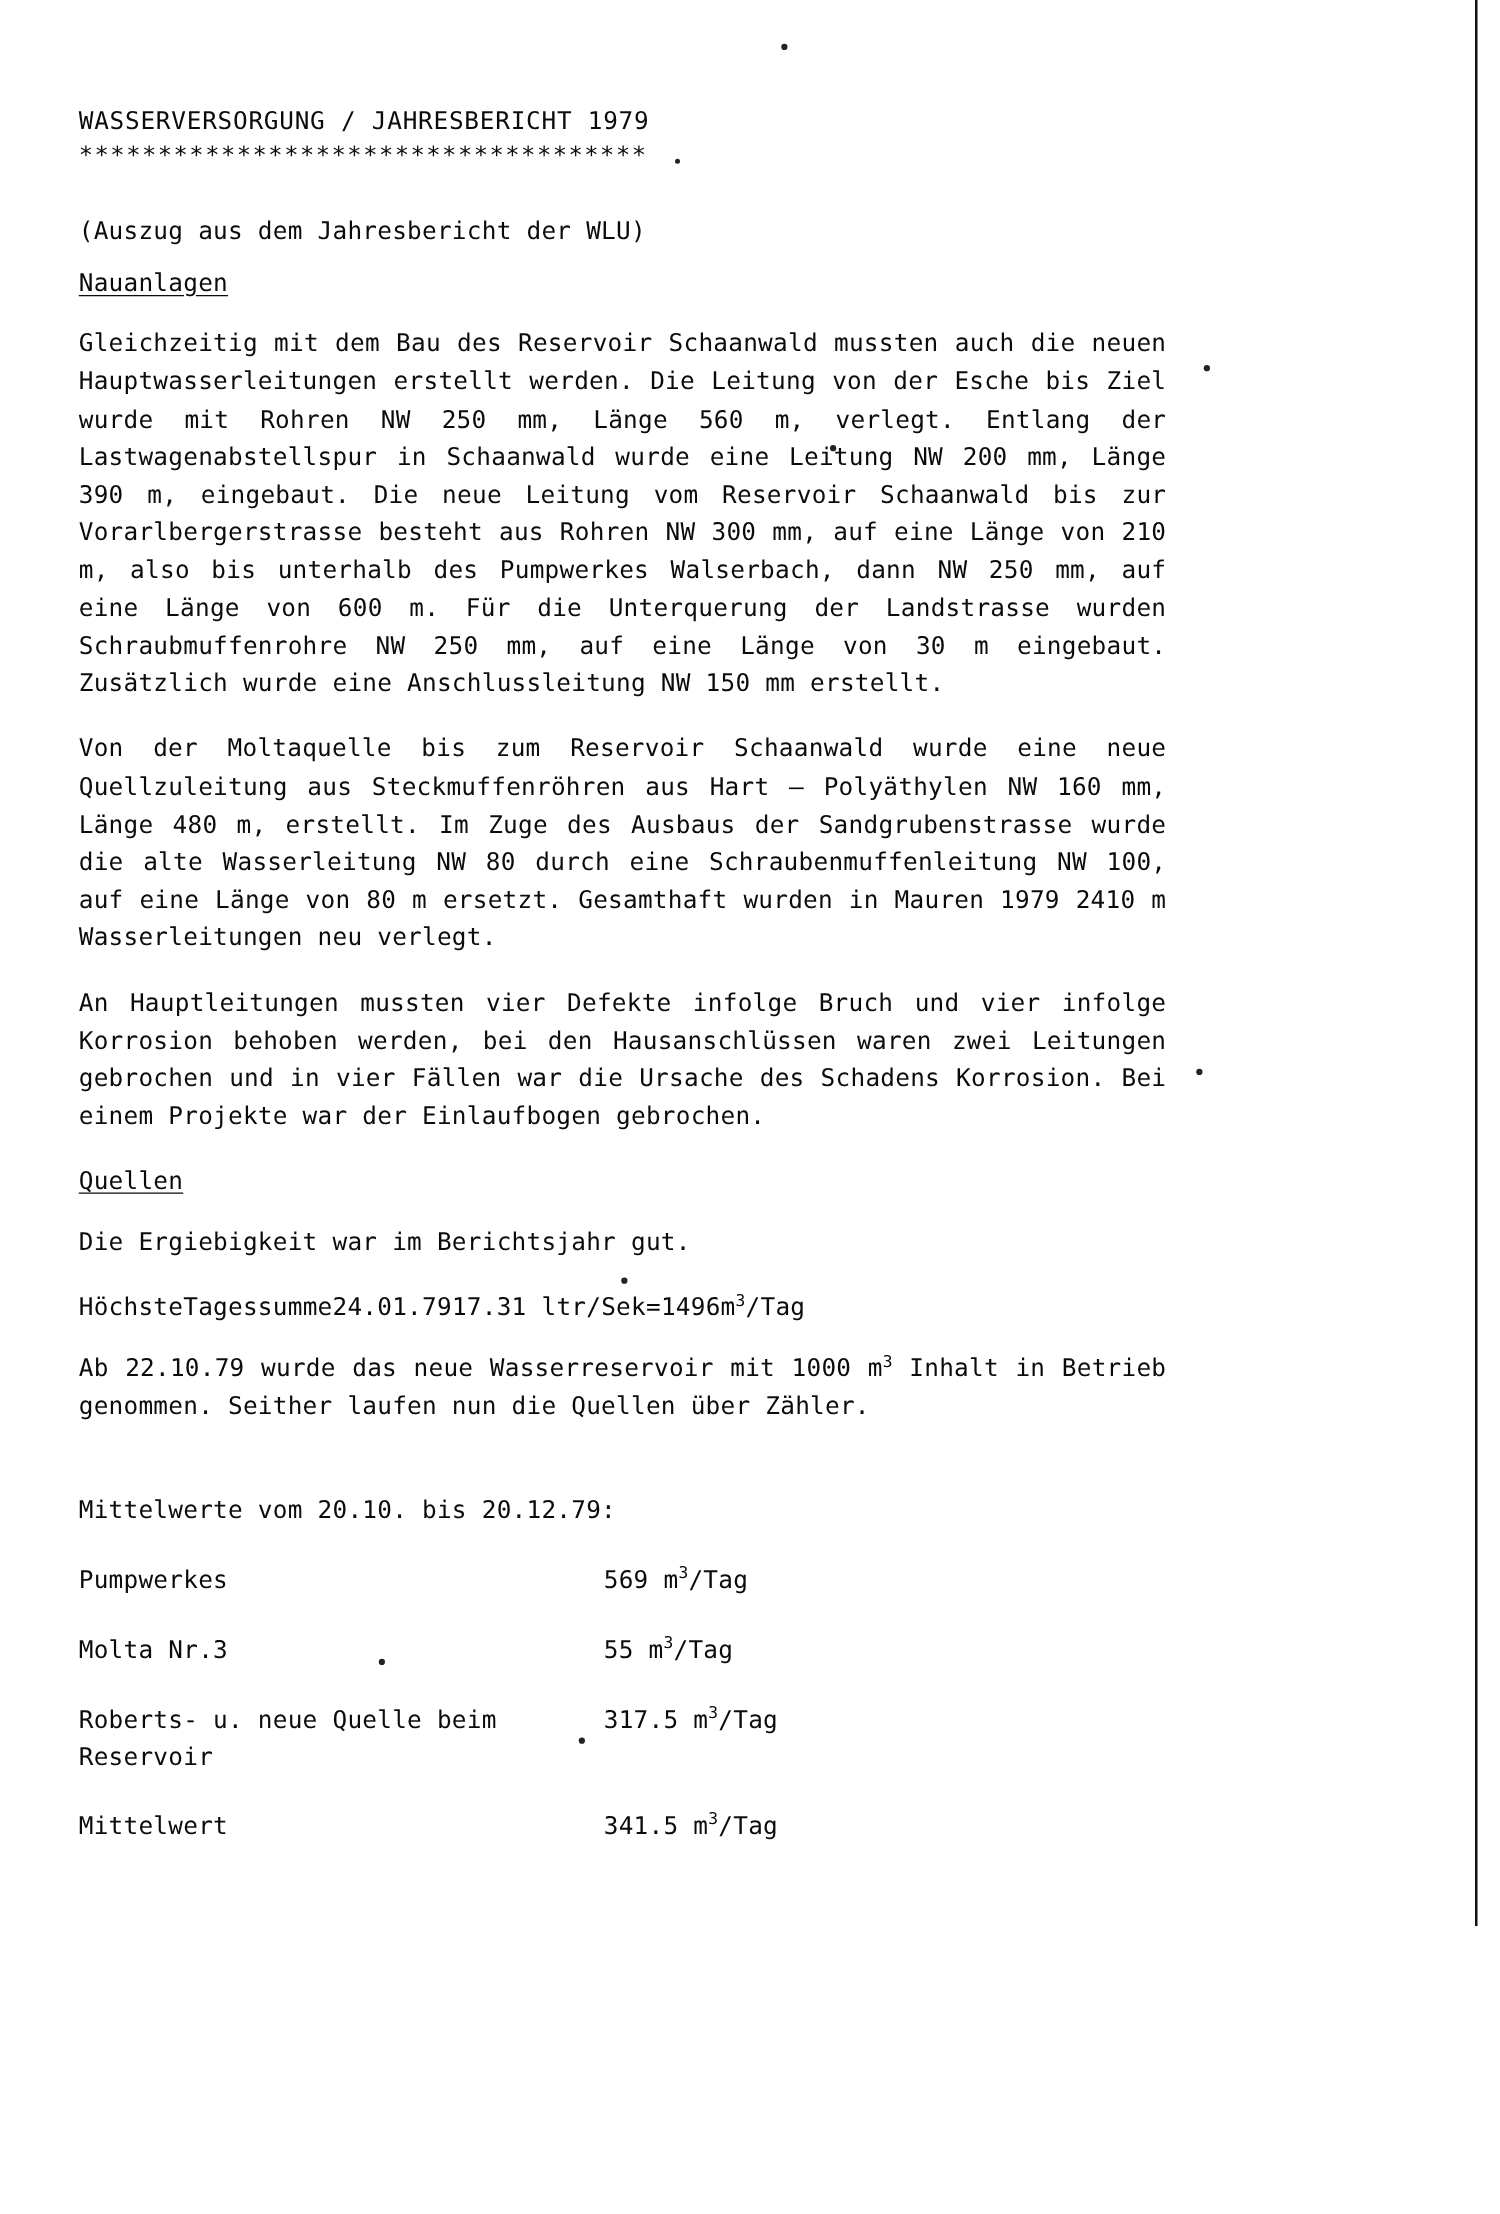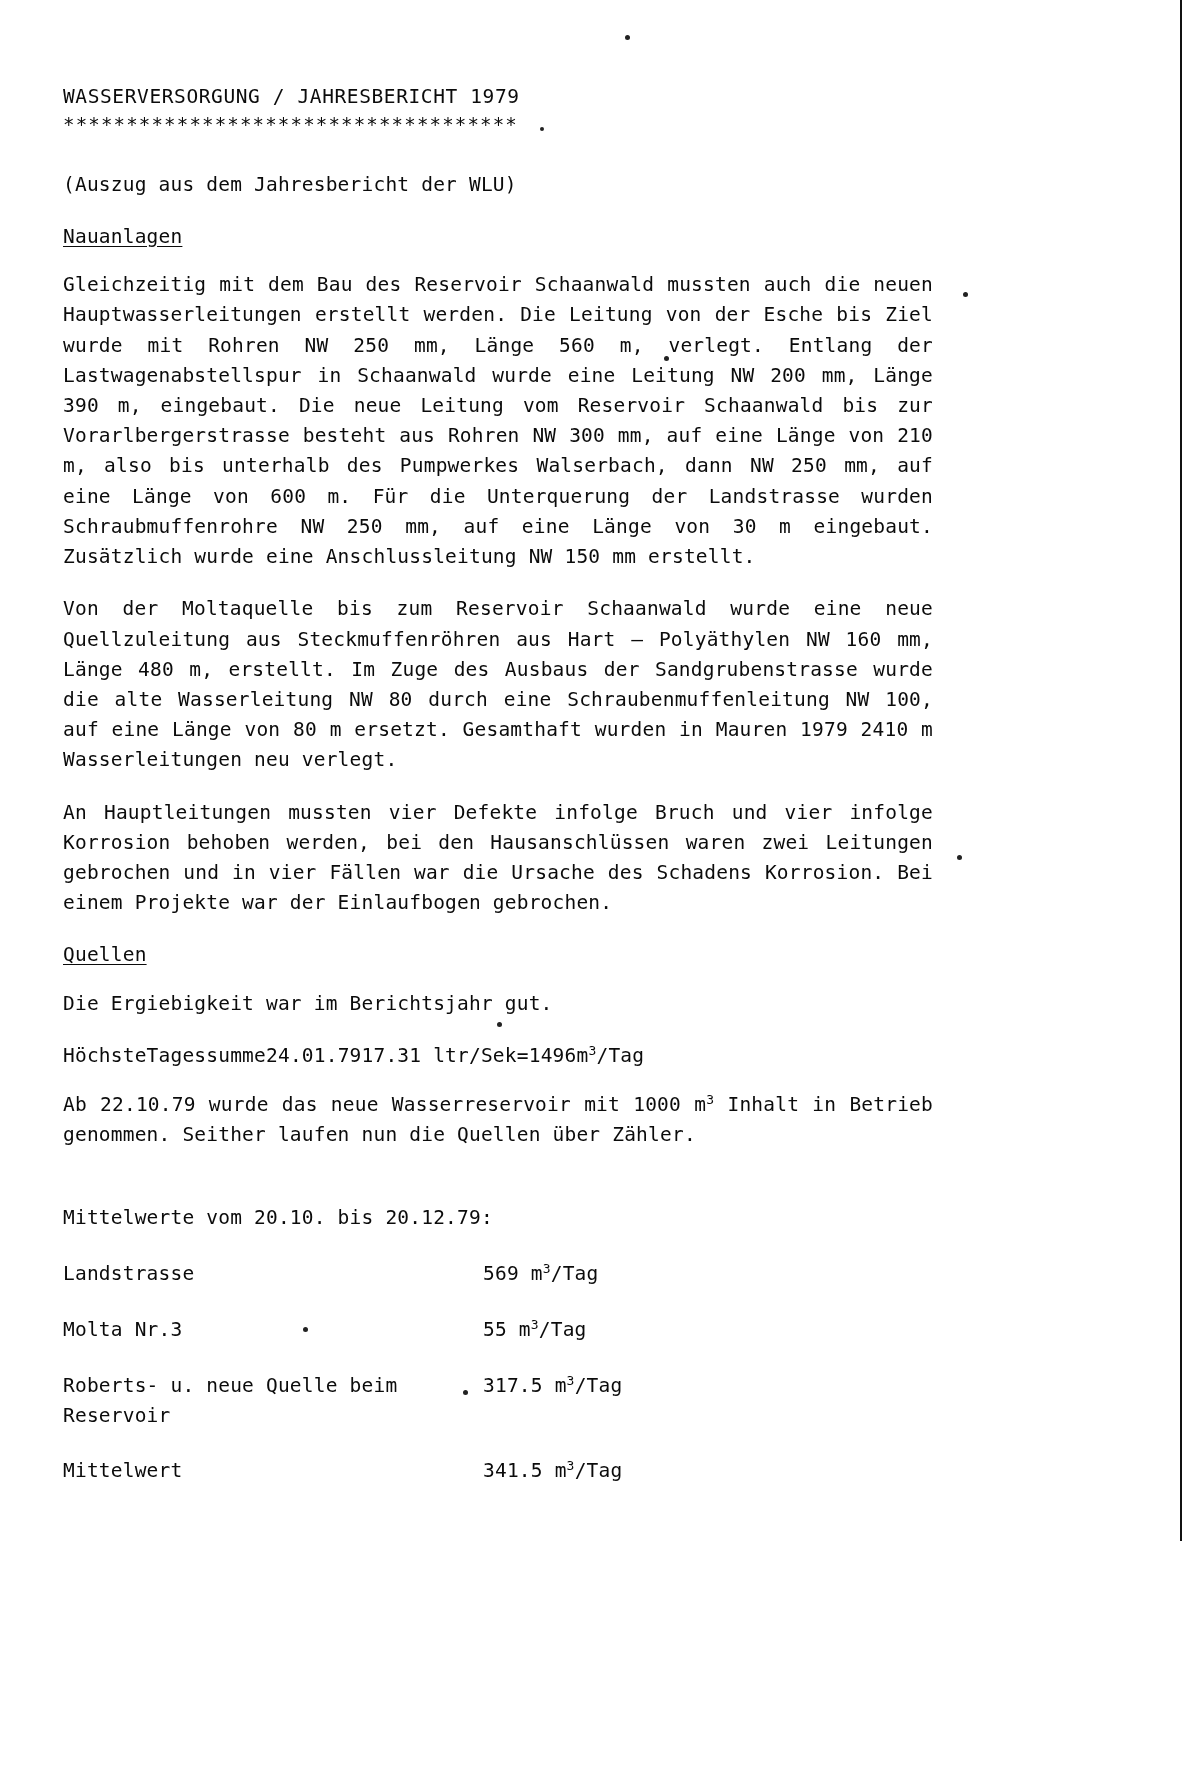--- a/index.html
+++ b/index.html
@@ -42,21 +42,21 @@
   .stars {
     letter-spacing: 1.2px;
     font-size: 19px;
     margin-top: -2px;
     white-space: pre;
   }
   .spacer-lg { height: 30px; }
 
   .subtitle {
     white-space: pre;
-    margin-bottom: 22px;
+    margin-bottom: 12px;
   }
   h2.section {
     font-size: 19.5px;
     font-weight: normal;
     margin: 0 0 18px 0;
     text-decoration: underline;
     text-underline-offset: 3px;
     display: inline-block;
     white-space: pre;
   }
@@ -170,21 +170,21 @@
 
     <p class="para"><span>Ab 22.10.79 wurde das neue Wasserreservoir mit 1000 m</span><sup class="cube">3</sup><span> Inhalt in Betrieb genommen. Seither laufen nun die Quellen über Zähler.</span></p>
 
     <div class="spacer-lg"></div>
 
     <div class="mw-intro">Mittelwerte vom 20.10. bis 20.12.79:</div>
 
     <table class="mw-table">
       <tbody>
         <tr>
-          <td class="mw-name">Landstrasse</td>
+          <td class="mw-name">Pumpwerkes</td>
           <td class="mw-val"><span>569 m</span><sup class="cube">3</sup><span>/Tag</span></td>
         </tr>
         <tr>
           <td class="mw-name">Molta Nr.3</td>
           <td class="mw-val"><span>55 m</span><sup class="cube">3</sup><span>/Tag</span></td>
         </tr>
         <tr>
           <td class="mw-name">Roberts- u. neue Quelle beim
 Reservoir</td>
           <td class="mw-val"><span class="underlined"><span>317.5 m</span><sup class="cube">3</sup><span>/Tag</span></span></td>

